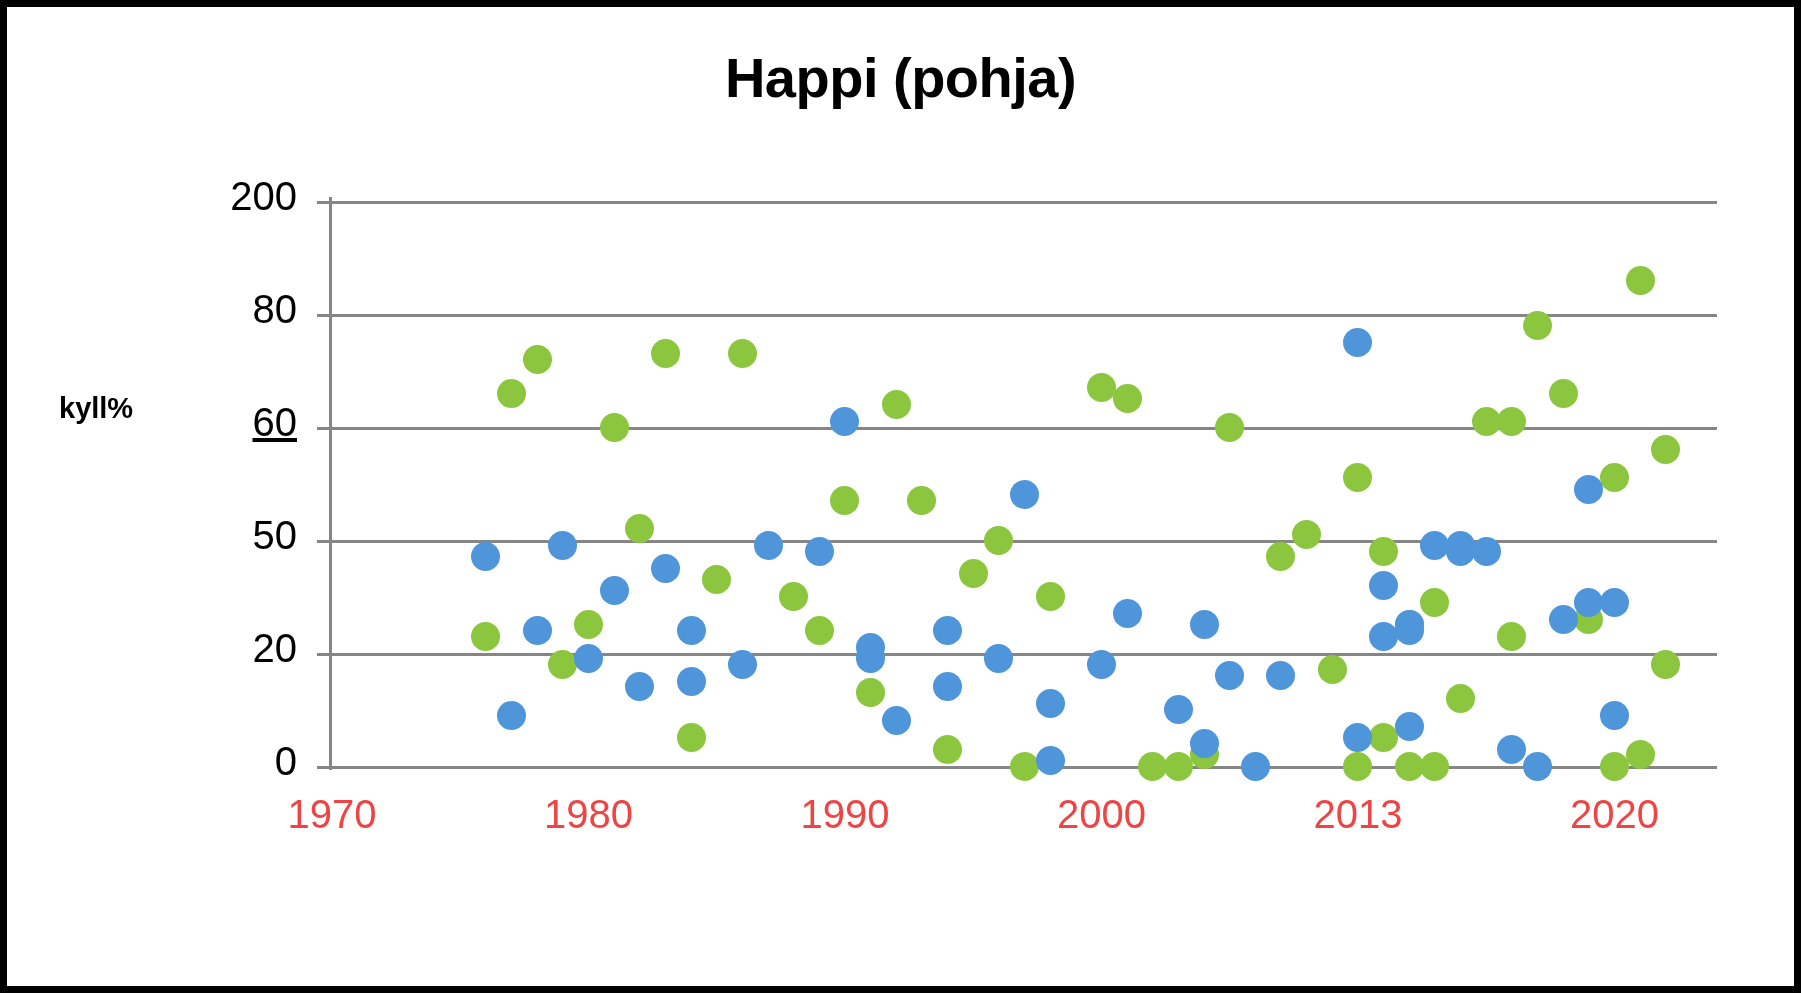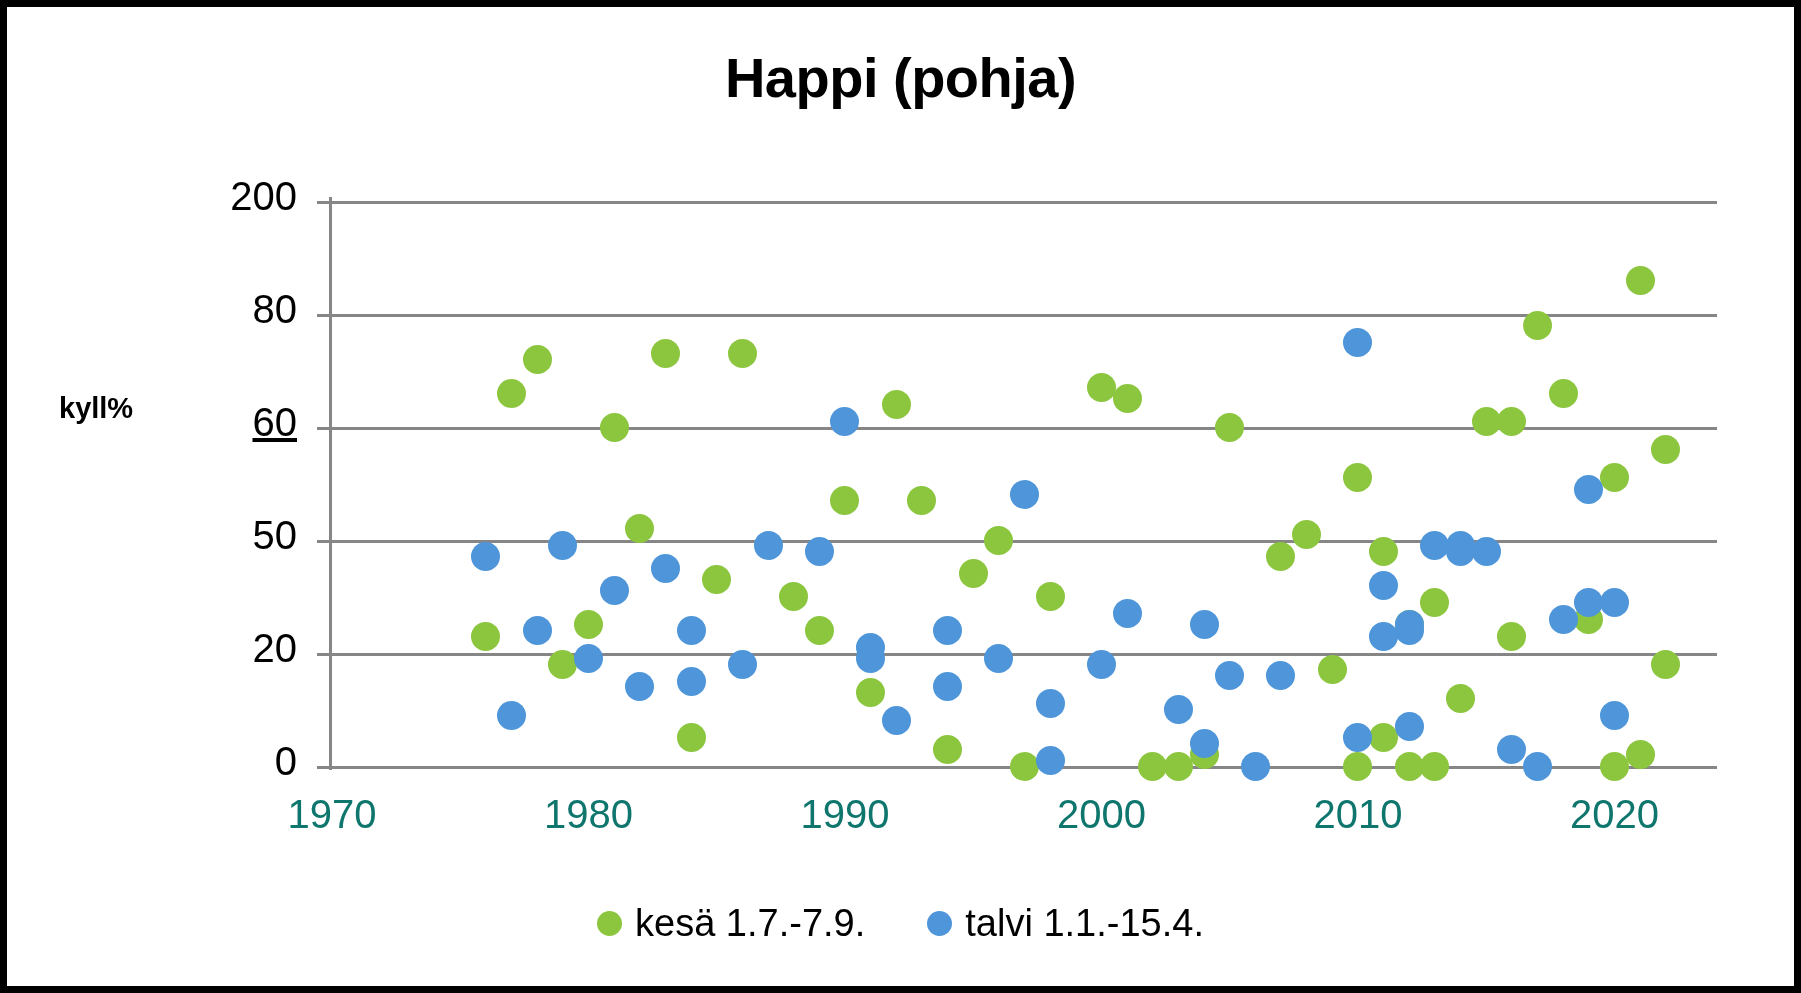--- a/index.html
+++ b/index.html
@@ -75,21 +75,21 @@
     text-align: right;
     font-size: 40px;
     color: #000000;
     left: 170px;
   }
   .xlabel {
     position: absolute;
     width: 200px;
     text-align: center;
     font-size: 40px;
-    color: #0f766e;
+    color: #ef4444;
     top: 785px;
   }
   .pt {
     position: absolute;
     width: 29px;
     height: 29px;
     border-radius: 50%;
     margin-left: -14.5px;
     margin-top: -14.5px;
   }
@@ -141,21 +141,21 @@
       <div class="ytick-mark" style="top: 307px;"></div>
       <div class="ylabel" style="top: 280px;">80</div>
       <div class="ytick-mark" style="top: 194px;"></div>
       <div class="ylabel" style="top: 167px;">200</div>
     </div>
   <div id="x-ticks">
       <div class="xlabel" style="left: 225px;">1970</div>
       <div class="xlabel" style="left: 481.481px;">1980</div>
       <div class="xlabel" style="left: 737.963px;">1990</div>
       <div class="xlabel" style="left: 994.444px;">2000</div>
-      <div class="xlabel" style="left: 1250.93px;">2010</div>
+      <div class="xlabel" style="left: 1250.93px;">2013</div>
       <div class="xlabel" style="left: 1507.41px;">2020</div>
     </div>
 
   <div id="plot">
     <div id="gridlines">
         <div class="gridline" style="top: 565px;"></div>
         <div class="gridline" style="top: 452px;"></div>
         <div class="gridline" style="top: 339px;"></div>
         <div class="gridline" style="top: 226px;"></div>
         <div class="gridline" style="top: 113px;"></div>
@@ -259,24 +259,14 @@
         <div class="pt" style="left: 1179.81px; top: 548.05px; background: rgb(78, 149, 217);"></div>
         <div class="pt" style="left: 1205.46px; top: 565px; background: rgb(78, 149, 217);"></div>
         <div class="pt" style="left: 1231.11px; top: 418.1px; background: rgb(78, 149, 217);"></div>
         <div class="pt" style="left: 1256.76px; top: 288.15px; background: rgb(78, 149, 217);"></div>
         <div class="pt" style="left: 1256.76px; top: 401.15px; background: rgb(78, 149, 217);"></div>
         <div class="pt" style="left: 1282.41px; top: 514.15px; background: rgb(78, 149, 217);"></div>
         <div class="pt" style="left: 1282.41px; top: 401.15px; background: rgb(78, 149, 217);"></div>
       </div>
   </div>
 
-  <div id="legend">
-      <div class="legend-item">
-        <div class="legend-swatch" style="background: rgb(140, 198, 63);"></div>
-        <div class="legend-label">kesä 1.7.-7.9.</div>
-      </div>
-      <div class="legend-item">
-        <div class="legend-swatch" style="background: rgb(78, 149, 217);"></div>
-        <div class="legend-label">talvi 1.1.-15.4.</div>
-      </div>
-    </div>
 
 </div>
 
 </body></html>

